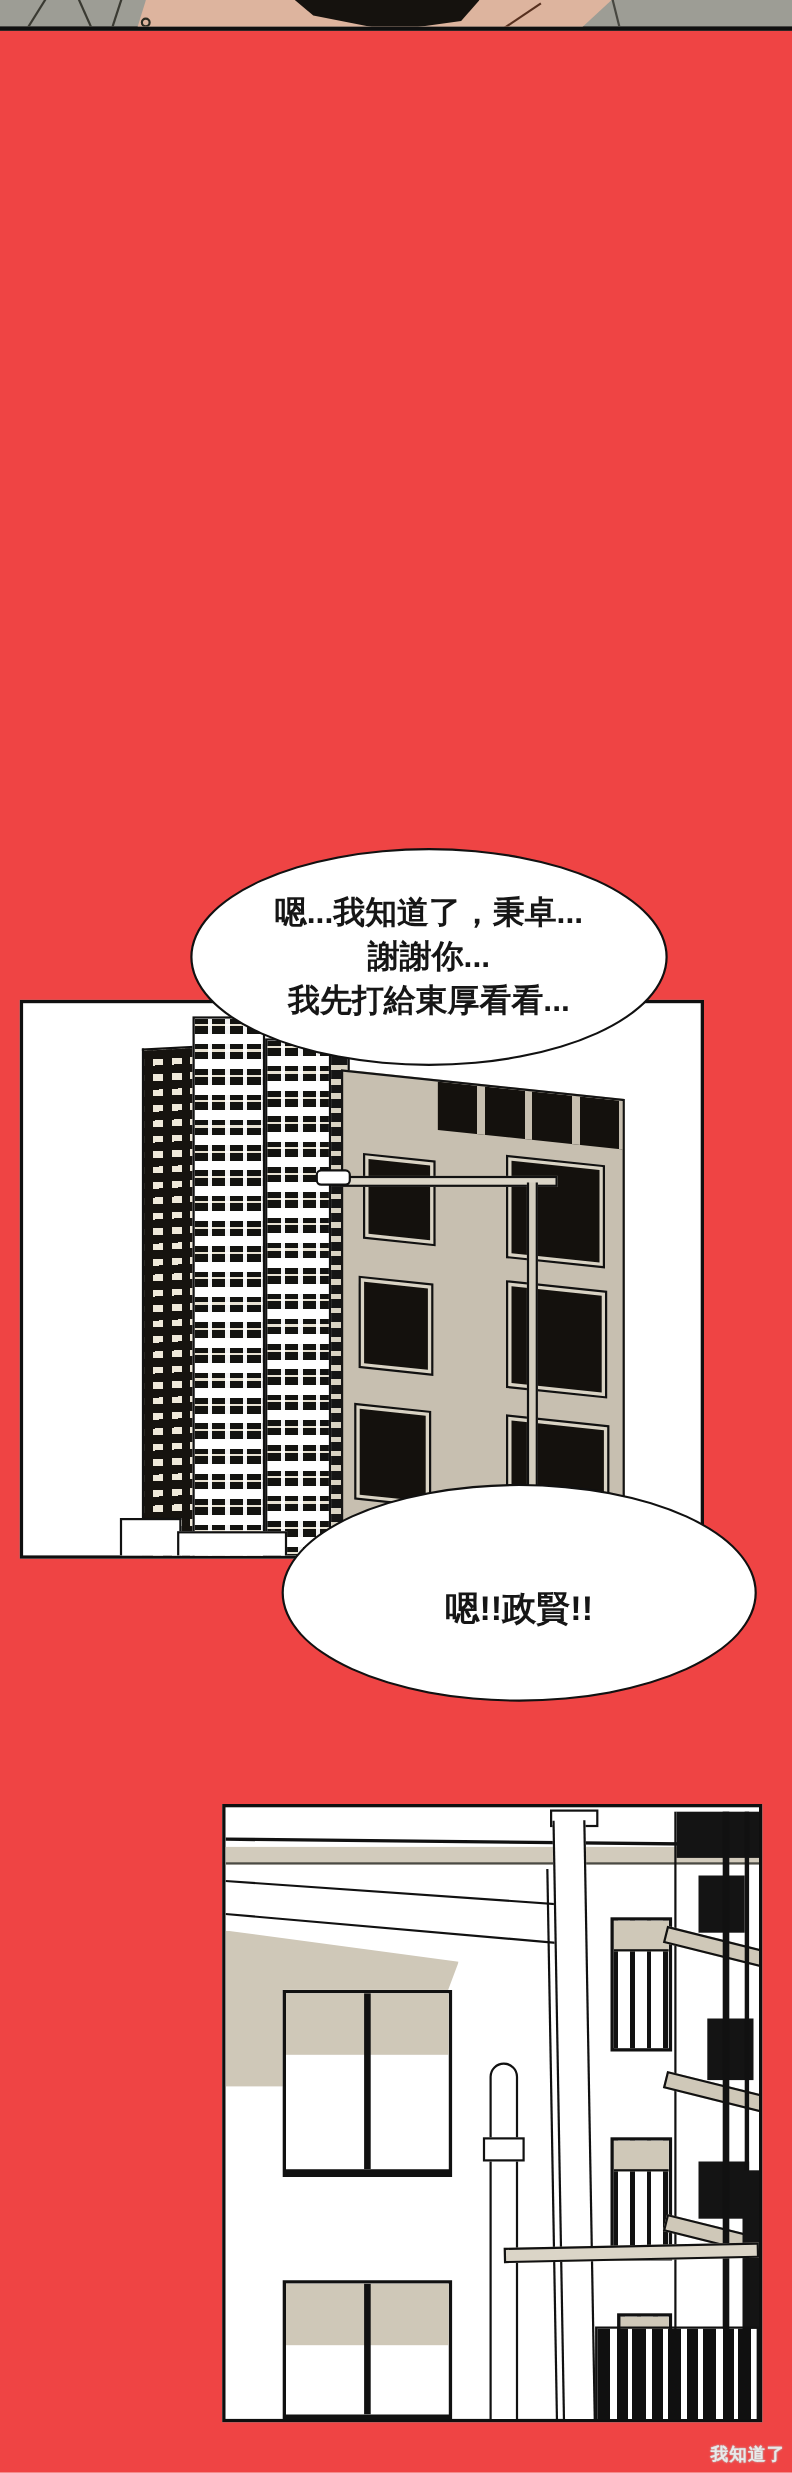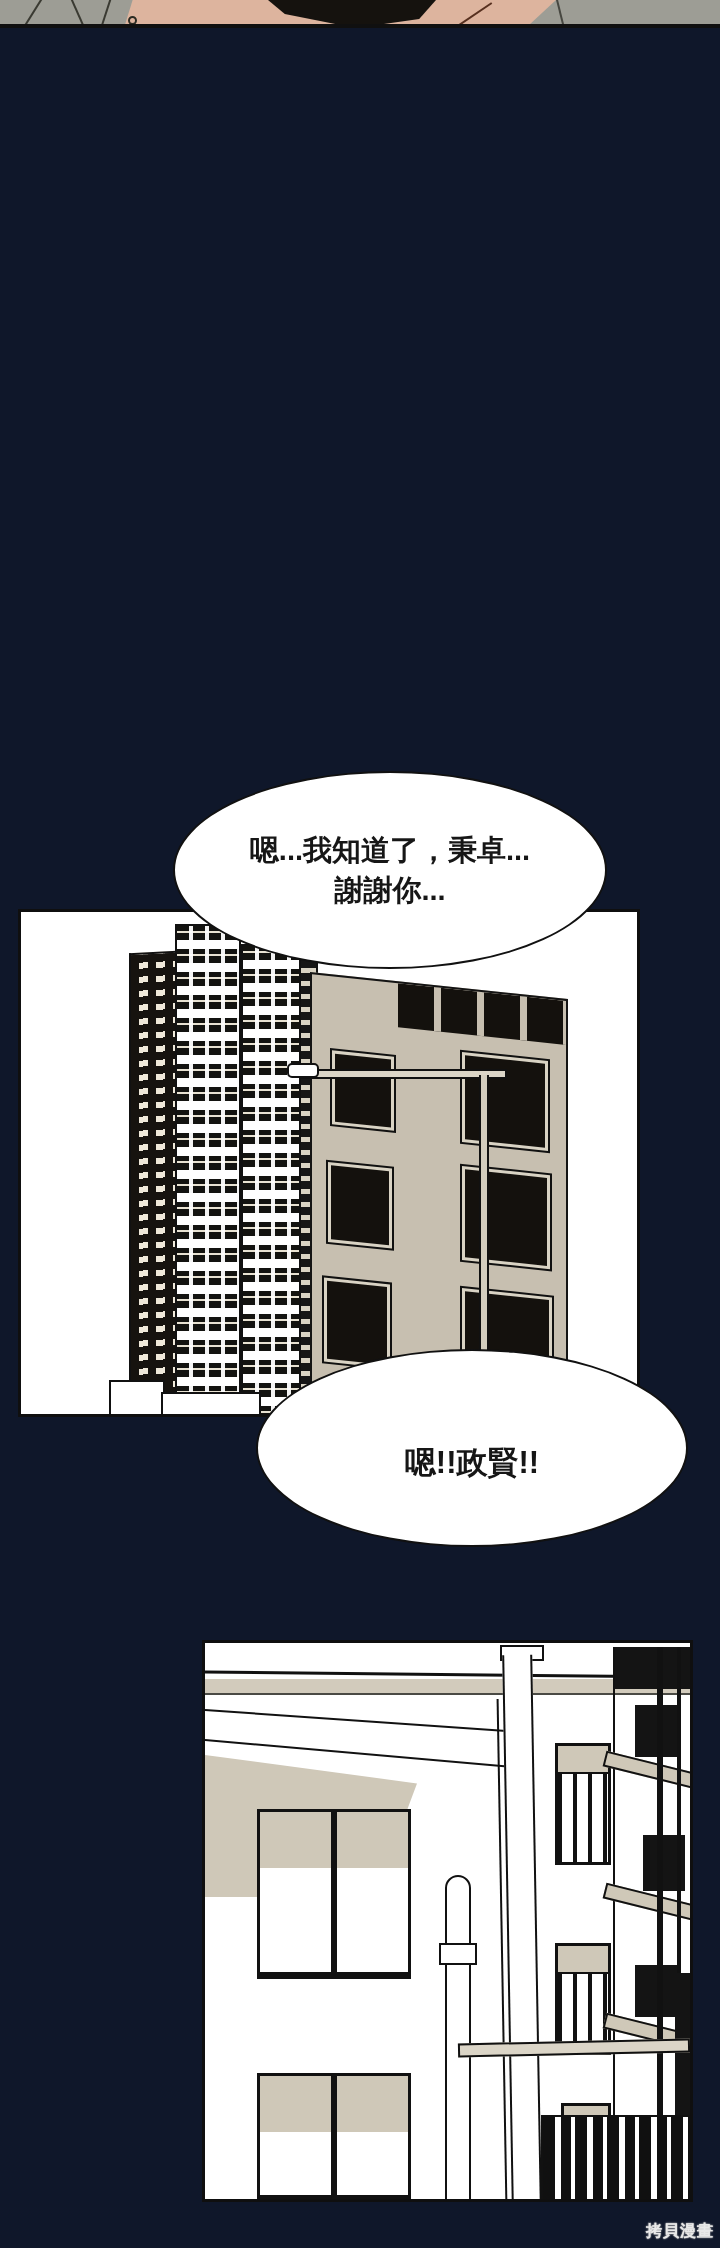--- a/index.html
+++ b/index.html
@@ -1,19 +1,19 @@
 <!DOCTYPE html>
 <html><head>
 <meta charset="utf-8">
 <style>
   * { margin:0; padding:0; box-sizing:border-box; }
   html,body { background:#ffffff; }
   .page {
     position:relative; width:720px; height:2248px; margin:0 auto;
-    background:#0f172a; overflow:hidden;
+    background:#ef4444; overflow:hidden;
     font-family:"Liberation Sans","DejaVu Sans",sans-serif;
   }
   
   .top-strip { position:absolute; left:0; top:0; width:720px; height:28px;
     background:#9d9d95; border-bottom:4px solid #101010; overflow:hidden; }
   .skin-patch { position:absolute; left:124px; top:0; width:432px; height:28px;
     background:#ddb49e; clip-path:polygon(2% 0,100% 0,93% 100%,0 100%); }
   .hair-blob { position:absolute; left:268px; top:0; width:168px; height:28px;
     background:#15120e; clip-path:polygon(0 0,100% 0,90% 68%,52% 100%,10% 50%); }
   .fold-line { position:absolute; background:#3a3a32; }
@@ -160,20 +160,21 @@
     <div class="skin-patch"></div>
     <div class="ear-detail"></div>
     <div class="hair-blob"></div>
     <div class="skin-line"></div>
     <div class="gray-divider"></div>
   </div>
 
   <div class="bubble bubble-1">
     <span>嗯...我知道了，秉卓...</span>
     <span>謝謝你...</span>
+    <span>我先打給東厚看看...</span>
   </div>
 
   <div class="panel-1">
     <div class="twr-left"></div>
     <div class="twr-band twr-a"></div>
     <div class="twr-band twr-b"></div>
     <div class="twr-side"></div>
     <div class="base-box bb1"></div>
     <div class="base-box bb2"></div>
     <div class="beige-bldg">
@@ -230,15 +231,15 @@
     <div class="balcony bal1"></div>
     <div class="balcony bal2"></div>
     <div class="balcony bal3"></div>
     <div class="post-1"></div>
     <div class="post-2"></div>
     <div class="long-beam"></div>
     <div class="right-dark-col"></div>
     <div class="storefront"></div>
   </div>
 
-  <div class="watermark">拷貝漫畫</div>
+  <div class="watermark">我知道了</div>
 
 </div>
 
 </body></html>

